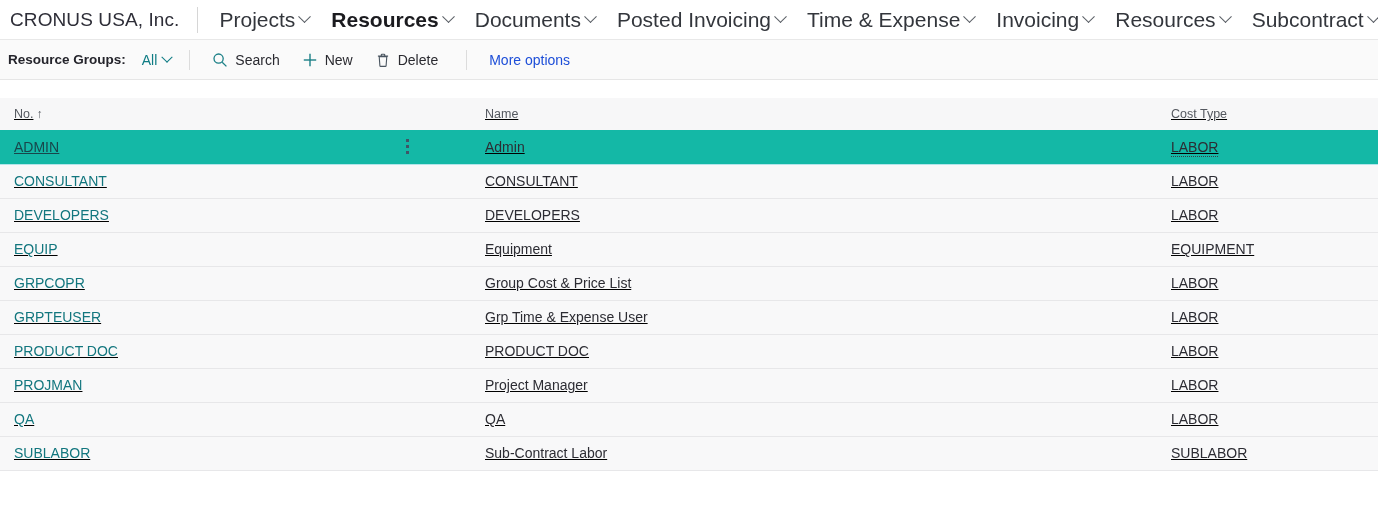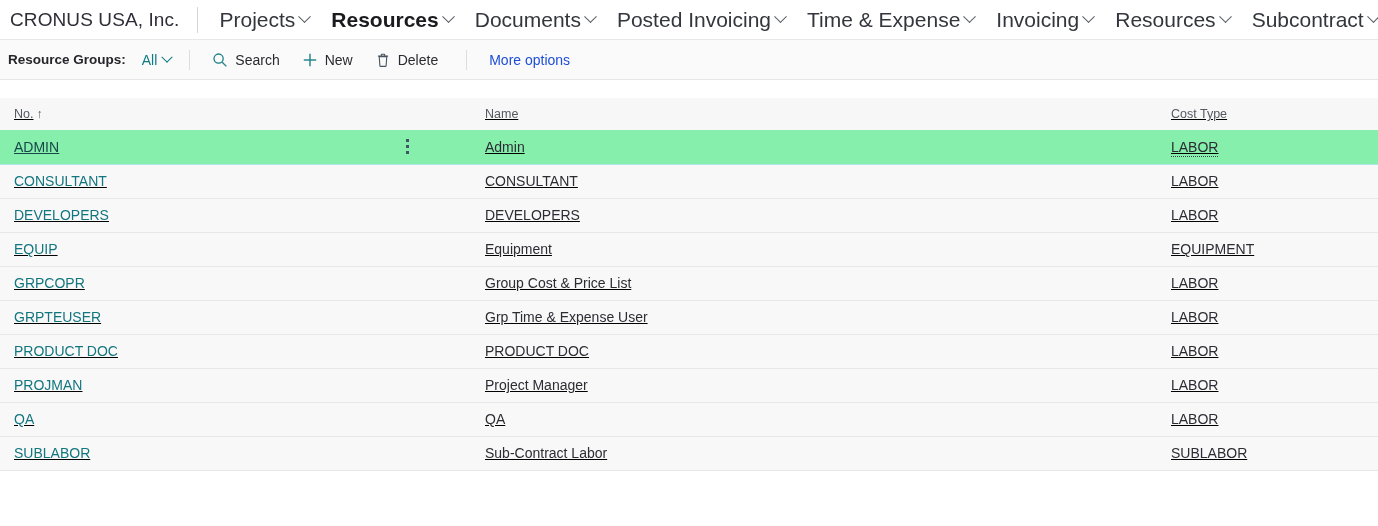--- a/index.html
+++ b/index.html
@@ -161,21 +161,21 @@
     display: inline-block;
     margin-left: 3px;
     font-size: 12px;
     color: #54585f;
   }
 
   .grid tbody tr {
     background: #f8f8f9;
     height: 34px;
   }
-  .grid tbody tr.selected { background: #86efac; }
+  .grid tbody tr.selected { background: #14b8a6; }
   .grid tbody td {
     font-size: 14px;
     color: #2c2c33;
     padding: 0 0 0 14px;
     height: 34px;
     vertical-align: middle;
     border-bottom: 1px solid #e7e7e9;
     overflow: hidden;
     white-space: nowrap;
   }

